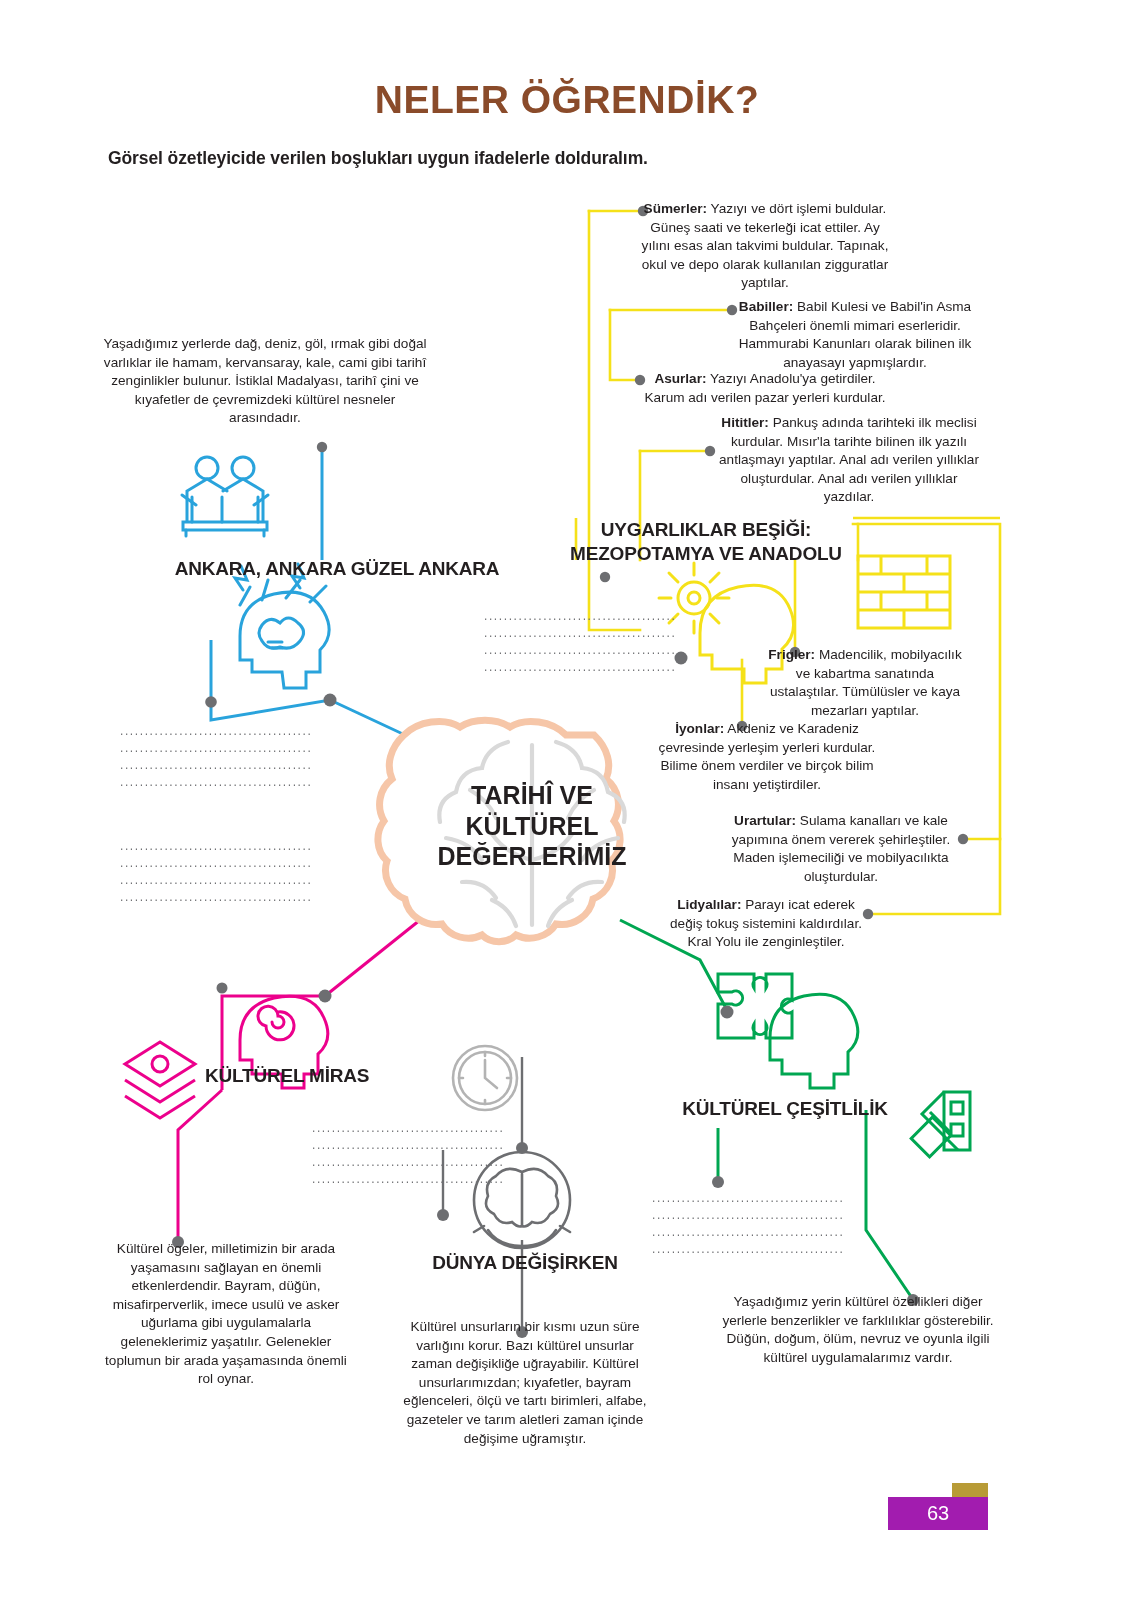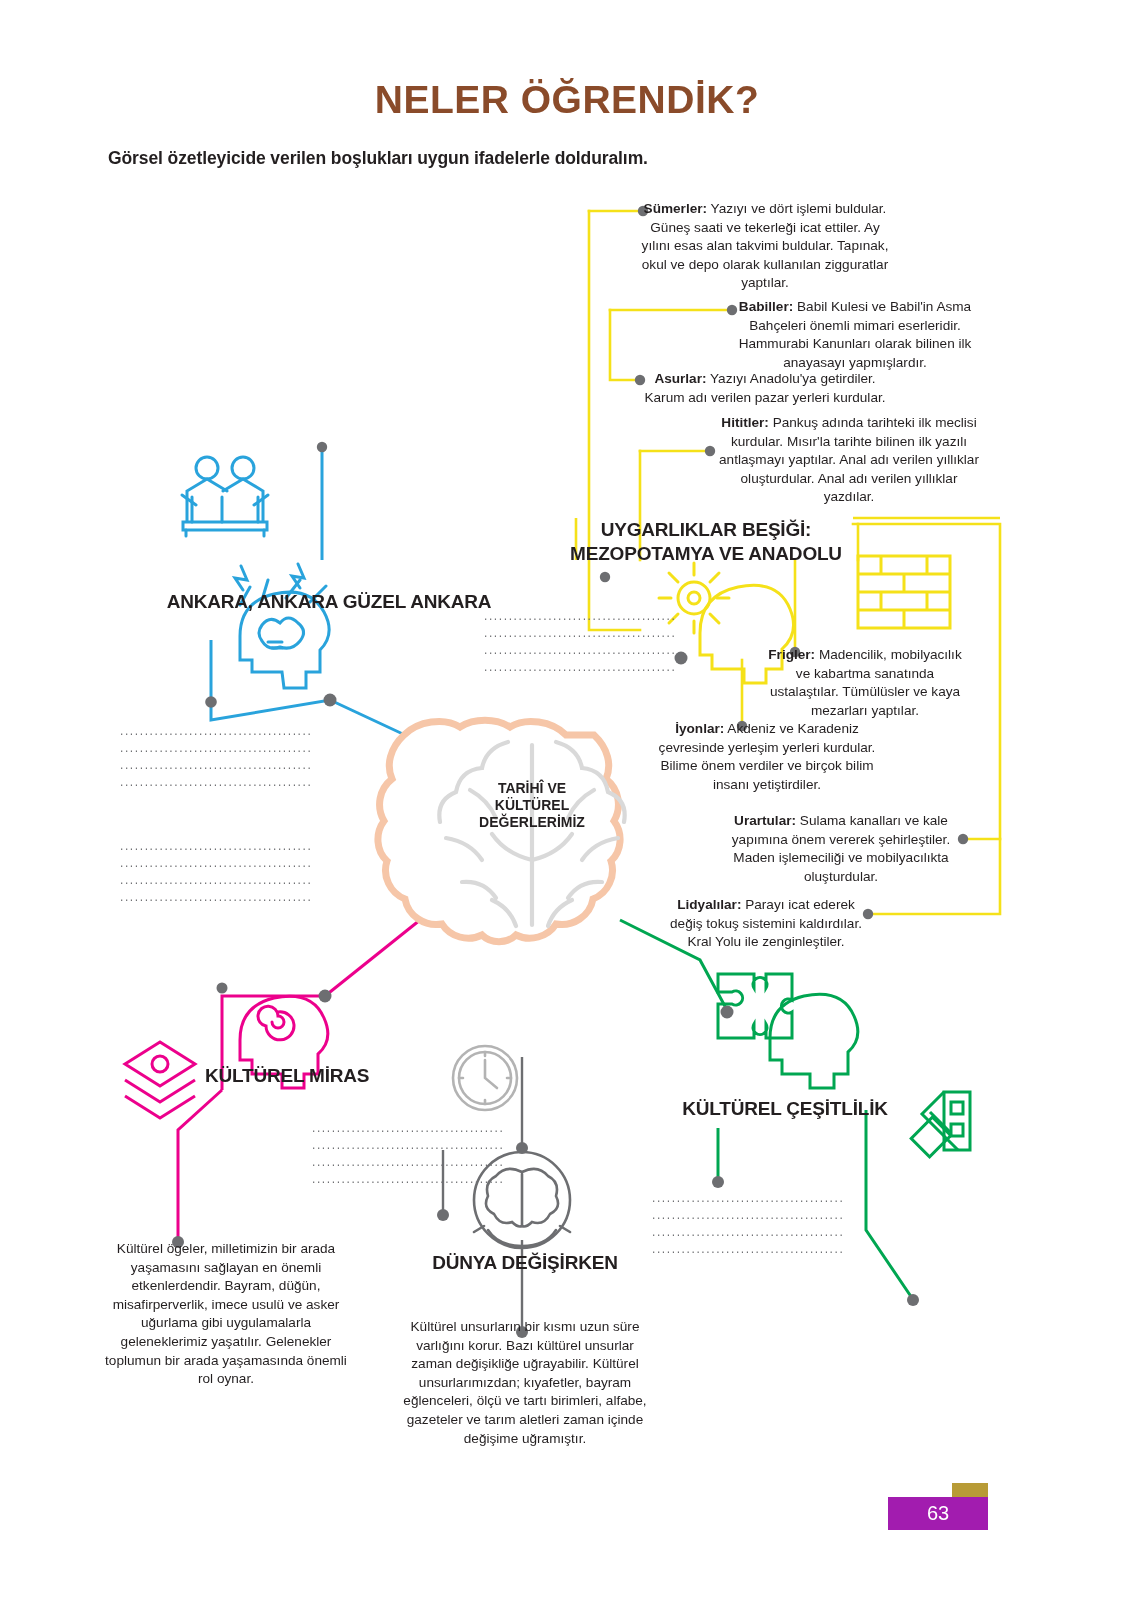--- a/index.html
+++ b/index.html
@@ -277,22 +277,23 @@
     <g stroke="#00a651" stroke-width="3" fill="none">
       <rect x="944" y="1092" width="26" height="58"></rect>
       <rect x="951" y="1102" width="12" height="12"></rect>
       <rect x="951" y="1124" width="12" height="12"></rect>
       <path d="M944 1092 l-22 22 l36 36"></path>
       <path d="M930 1112 l10 10 M940 1122 l10 10"></path>
       <rect x="916" y="1124" width="30" height="26" transform="rotate(-45 931 1137)"></rect>
     </g>
   </svg>
 
-
-  <div class="heading" style="left:54px; top:558px; width:550px;margin-top:33px;">ANKARA, ANKARA GÜZEL ANKARA</div>
+  <div class="tblock" style="left:100px; top:335px; width:330px;">Yaşadığımız yerlerde dağ, deniz, göl, ırmak gibi doğal varlıklar ile hamam, kervansaray, kale, cami gibi tarihî zenginlikler bulunur. İstiklal Madalyası, tarihî çini ve kıyafetler de çevremizdeki kültürel nesneler arasındadır.</div>
+
+  <div class="heading" style="left:62px; top:558px; width:550px;">ANKARA, ANKARA GÜZEL ANKARA</div>
 
   <div class="dots" style="left:120px; top:723px;">
     <div>.......................................</div>
     <div>.......................................</div>
     <div>.......................................</div>
     <div>.......................................</div>
   </div>
 
   <div class="dots" style="left:120px; top:838px;">
     <div>.......................................</div>
@@ -370,22 +371,23 @@
 
   <div class="heading" style="left:660px; top:1098px; width:250px;">KÜLTÜREL ÇEŞİTLİLİK</div>
 
   <div class="dots" style="left:652px; top:1190px;">
     <div>.......................................</div>
     <div>.......................................</div>
     <div>.......................................</div>
     <div>.......................................</div>
   </div>
 
-
-  <div class="abs" style="left:432px; top:780px; width:200px; text-align:center; font-size:14px; font-weight:bold; line-height:1.22; color:#231f20;">
+  <div class="tblock" style="left:718px; top:1293px; width:280px;">Yaşadığımız yerin kültürel özellikleri diğer yerlerle benzerlikler ve farklılıklar gösterebilir. Düğün, doğum, ölüm, nevruz ve oyunla ilgili kültürel uygulamalarımız vardır.</div>
+
+  <div class="abs" style="left:432px; top:780px; width:200px; text-align:center; font-size:25px; font-weight:bold; line-height:1.22; color:#231f20;">
     <div>TARİHÎ VE</div>
     <div>KÜLTÜREL</div>
     <div>DEĞERLERİMİZ</div>
   </div>
 
   <div id="page-number-shadow"></div>
   <div id="page-number-badge">63</div>
 
 </div>
 

